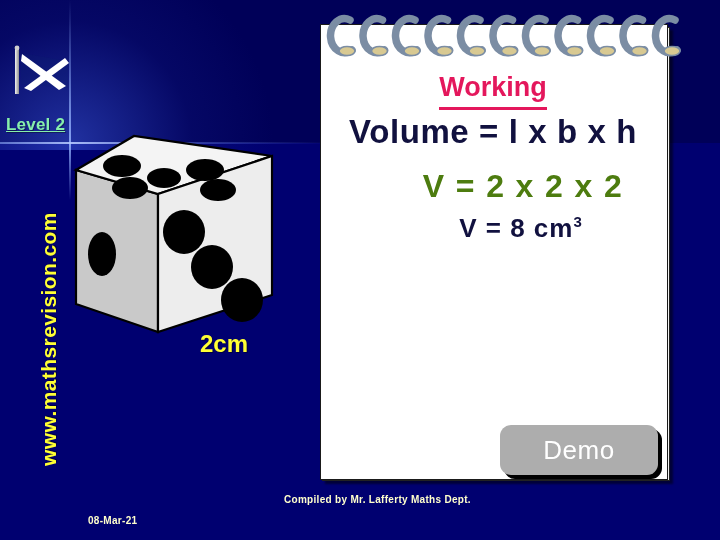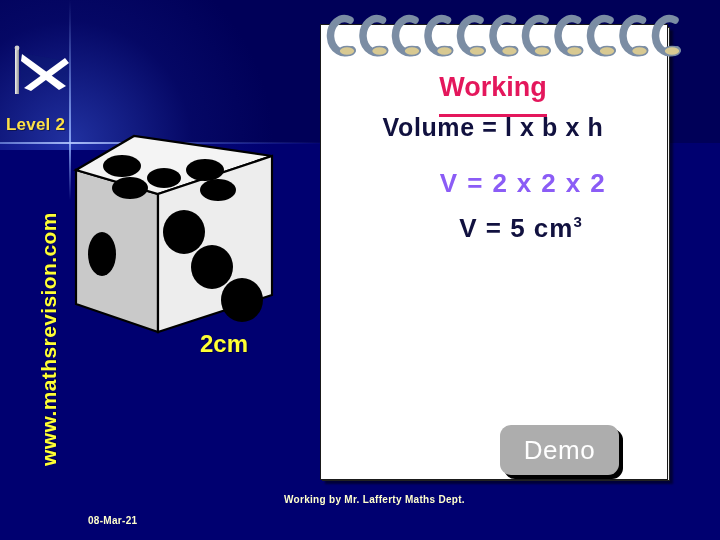--- a/index.html
+++ b/index.html
@@ -25,23 +25,24 @@
     position:absolute;left:0;top:142px;width:330px;height:2px;
     background:linear-gradient(to right, rgba(150,180,255,.55) 0%, rgba(180,200,255,.9) 22%, rgba(120,150,255,.35) 60%, rgba(100,130,255,0) 100%);
   }
 
   
   .flag{position:absolute;left:10px;top:44px;width:62px;height:52px;}
 
   
   .level-label{
     position:absolute;left:6px;top:115px;
-    color:#fde047;font-size:17px;font-weight:bold;letter-spacing:.2px;
+    color:#86efac;font-size:17px;font-weight:bold;letter-spacing:.2px;
     font-family:"Liberation Sans", sans-serif;
     text-shadow:1px 1px 0 rgba(0,0,0,.35);
+    text-decoration:underline;
   }
   .site-label{
     position:absolute;left:-86px;top:327px;width:270px;
     transform:rotate(-90deg);transform-origin:center center;
     color:#ffff33;font-size:21px;font-weight:bold;letter-spacing:.4px;
     text-align:center;white-space:nowrap;
     text-shadow:1px 1px 0 rgba(0,0,0,.4);
   }
 
   
@@ -68,38 +69,38 @@
     background:#ffffff;border:1px solid #1a1a1a;
   }
   .spiral-row{position:absolute;left:322px;top:10px;width:360px;height:48px;}
 
   
   .page-title{
     position:absolute;left:320px;top:72px;width:346px;text-align:center;
     color:#e4175c;font-size:27px;font-weight:bold;
     font-family:"Liberation Sans", sans-serif;
   }
-  .page-title span{border-bottom:3px solid #e4175c;padding-bottom:12px;}
+  .page-title span{border-bottom:3px solid #e4175c;padding-bottom:5px;}
   .formula-1{
     position:absolute;left:320px;top:113px;width:346px;text-align:center;
-    color:#11113f;font-size:25px;font-weight:bold;letter-spacing:.6px;
+    color:#11113f;font-size:33px;font-weight:bold;letter-spacing:.6px;
   }
   .formula-2{
     position:absolute;left:350px;top:168px;width:346px;text-align:center;
-    color:#8b5cf6;font-size:26px;font-weight:bold;letter-spacing:1.4px;
+    color:#4d7c0f;font-size:32px;font-weight:bold;letter-spacing:1.4px;
   }
   .formula-3{
     position:absolute;left:348px;top:213px;width:346px;text-align:center;
     color:#11113f;font-size:26px;font-weight:bold;letter-spacing:1px;
   }
   .sup{font-size:15px;vertical-align:super;}
 
   
   .demo-btn{
-    position:absolute;left:500px;top:425px;width:119px;height:50px;
+    position:absolute;left:500px;top:425px;width:158px;height:50px;
     background:#adadad;border-radius:11px;
     box-shadow:4px 4px 0 #000;
     display:flex;align-items:center;justify-content:center;
     color:#ffffff;font-size:26px;letter-spacing:.5px;
     font-family:"Liberation Sans", sans-serif;
     cursor:pointer;
   }
 
   
   .foot-date{
@@ -199,21 +200,21 @@
     </svg>
   </div>
 
   <div class="page-title">
     <span>Working</span>
   </div>
 
   <div class="formula-1">Volume = l x b x h</div>
   <div class="formula-2">V = 2 x 2 x 2</div>
   <div class="formula-3">
-    <span>V = 5 cm</span><span class="sup">3</span>
+    <span>V = 8 cm</span><span class="sup">3</span>
   </div>
 
   <div class="demo-btn">Demo</div>
 
   <div class="foot-date">08-Mar-21</div>
-  <div class="foot-credit">Working by Mr. Lafferty Maths Dept.</div>
+  <div class="foot-credit">Compiled by Mr. Lafferty Maths Dept.</div>
 
 </div>
 
 </body></html>

